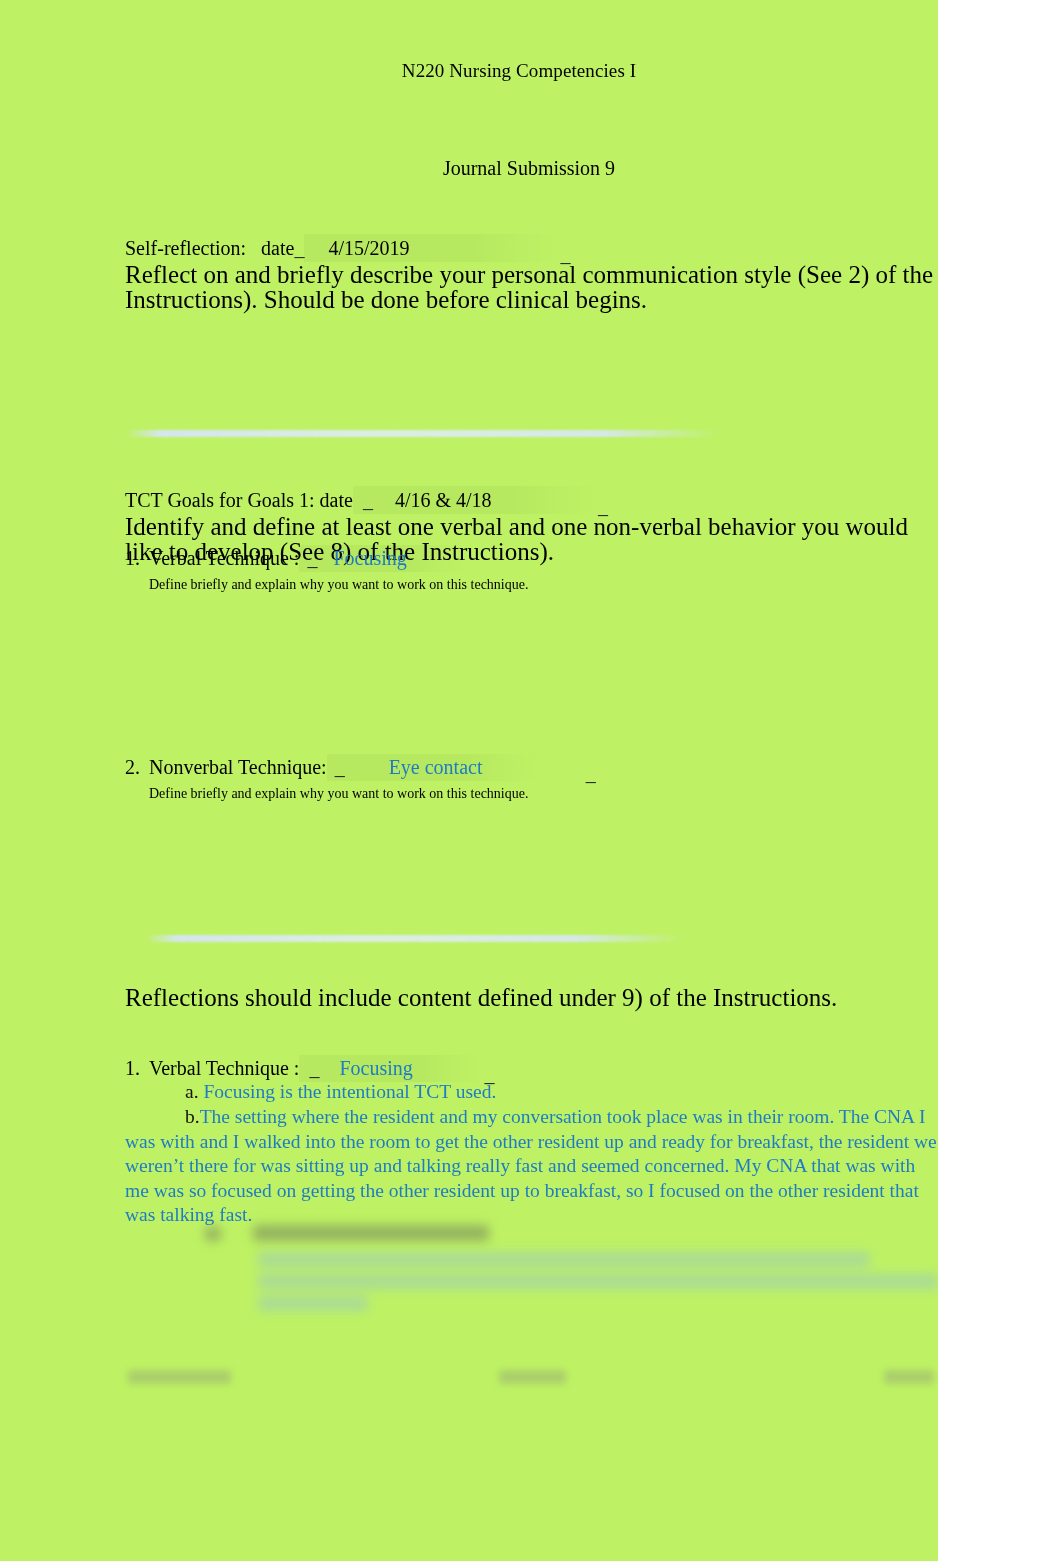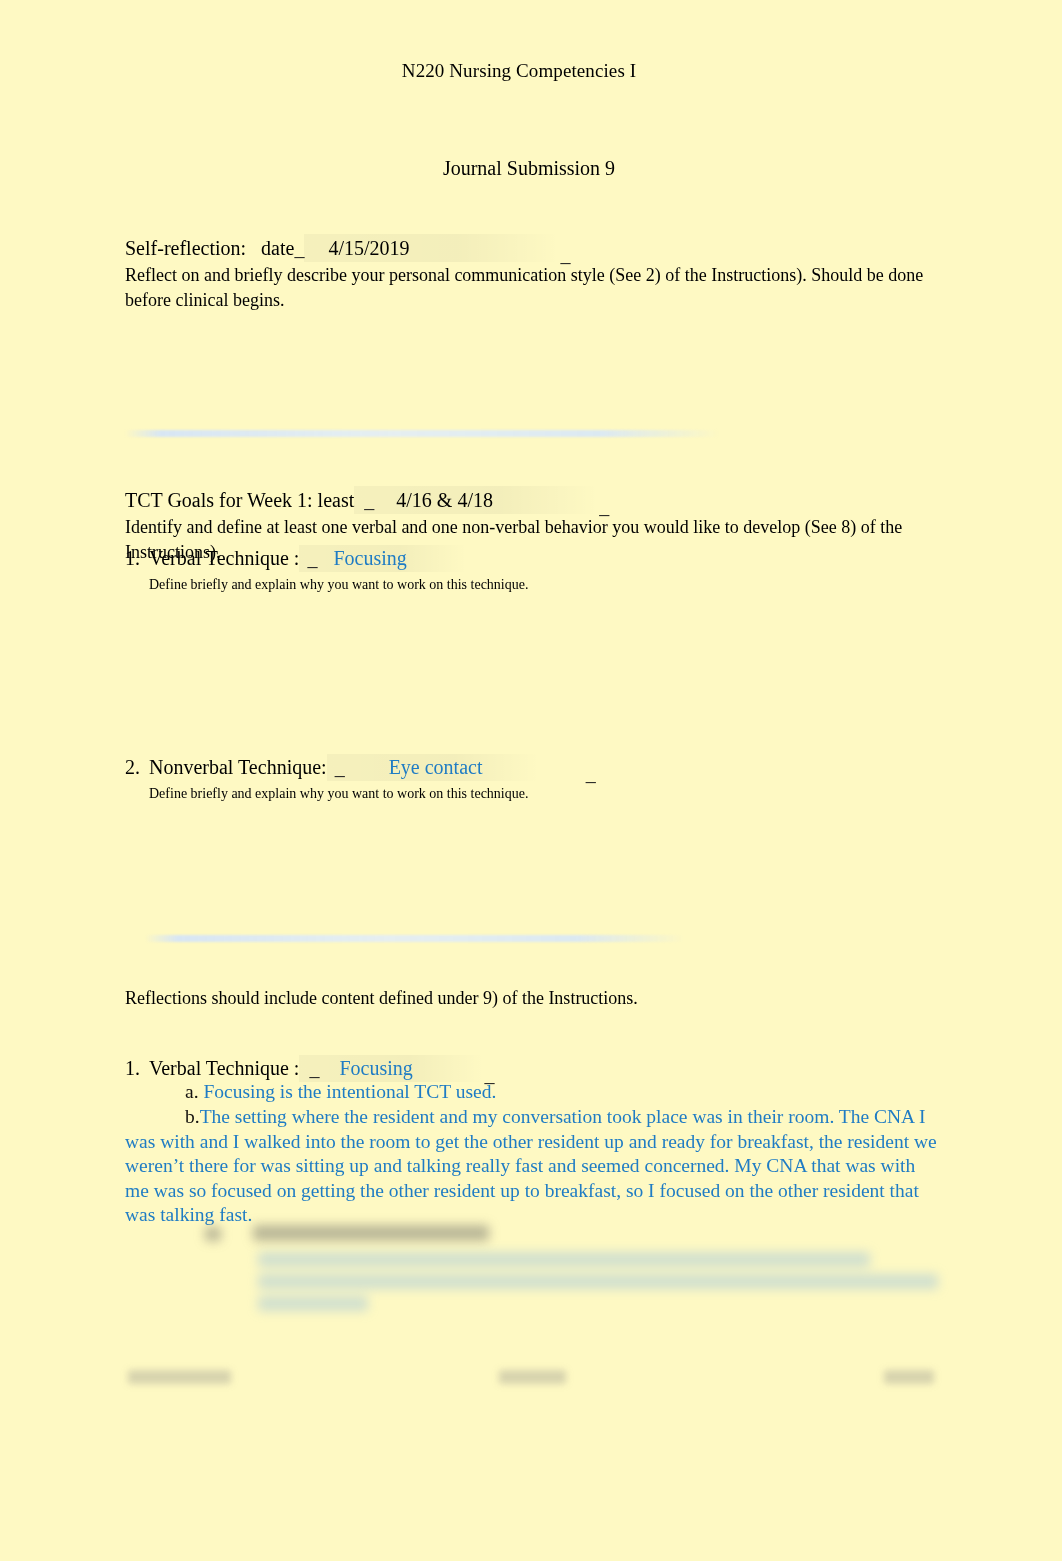--- a/index.html
+++ b/index.html
@@ -7,23 +7,23 @@
     margin: 0;
     padding: 0;
     background: #ffffff;
   }
   body {
     font-family: "Liberation Serif", "DejaVu Serif", serif;
     color: #000000;
   }
   .page {
     position: relative;
-    width: 1062px;
+    width: 938px;
     height: 1561px;
-    background: #fef9c3;
+    background: #bef264;
     overflow: hidden;
   }
 
   
   .doc-header {
     position: absolute;
     left: 0;
     top: 58px;
     width: 1038px;
     text-align: center;
@@ -54,21 +54,21 @@
     left: 125px;
     width: 818px;
   }
   .heading-line {
     font-size: 20px;
     line-height: 28px;
     white-space: pre;
     margin-top: 32px;
   }
   .instruction {
-    font-size: 18px;
+    font-size: 25px;
     line-height: 24.5px;
   }
 
   
   .field {
     display: inline-block;
     background: linear-gradient(to right,
                 rgba(0,0,0,0.035), rgba(0,0,0,0.045) 60%, rgba(0,0,0,0.0));
     vertical-align: baseline;
   }
@@ -168,21 +168,21 @@
   <div class="submission-line">Journal Submission 9</div>
 
   <div class="block" style="top:202px;">
     <div class="heading-line"><span>Self-reflection:   date</span><span class="tick">_</span><span class="field" style="width:232px;padding-left:24px;"><span class="fieldval">4/15/2019</span></span><span class="tick" style="position:relative;top:6px;">_</span></div>
     <div class="instruction" style="margin-top:1px;">Reflect on and briefly describe your personal communication style (See 2) of the Instructions).  Should be done before clinical begins.</div>
   </div>
 
   <div class="divider" style="left:125px; top:430px; width:595px;"></div>
 
   <div class="block" style="top:454px;">
-    <div class="heading-line"><span>TCT Goals for Week 1: least</span><span class="field" style="width:235px;padding:0 0 0 10px;"><span class="tick">_</span><span class="fieldval" style="padding-left:22px;">4/16 &amp; 4/18</span></span><span class="tick" style="position:relative;top:6px;">_</span></div>
+    <div class="heading-line"><span>TCT Goals for Goals 1: date</span><span class="field" style="width:235px;padding:0 0 0 10px;"><span class="tick">_</span><span class="fieldval" style="padding-left:22px;">4/16 &amp; 4/18</span></span><span class="tick" style="position:relative;top:6px;">_</span></div>
     <div class="instruction" style="margin-top:1px;">Identify and define at least one verbal and one non-verbal behavior you would like to develop (See 8) of the Instructions).</div>
   </div>
 
   <div class="num-item" style="top:545px;">
     <div><span class="marker">1.</span><span>Verbal Technique :</span><span class="field" style="width:160px;padding-left:8px;"><span class="tick">_</span><span class="fieldval blue" style="padding-left:16px;">Focusing</span></span></div>
     <div class="sub-line">Define briefly and explain why you want to work on this technique.</div>
   </div>
 
   <div class="num-item" style="top:754px;">
     <div><span class="marker">2.</span><span>Nonverbal Technique:</span><span class="field" style="width:205px;padding-left:8px;"><span class="tick">_</span><span class="fieldval blue" style="padding-left:44px;">Eye contact</span></span><span class="tick" style="position:relative;top:6px;padding-left:46px;">_</span></div>

